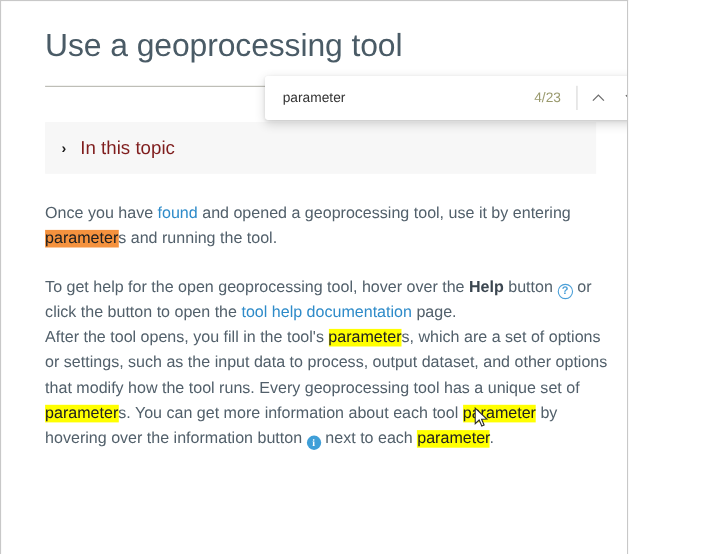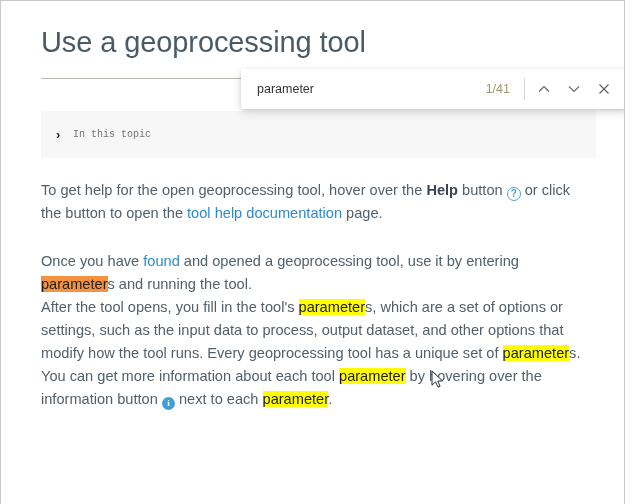--- a/index.html
+++ b/index.html
@@ -6,21 +6,21 @@
     margin: 0;
     padding: 0;
     background: #ffffff;
   }
   body {
     font-family: "Liberation Sans", "DejaVu Sans", sans-serif;
     -webkit-font-smoothing: antialiased;
   }
   .window {
     position: relative;
-    width: 625px;
+    width: 571px;
     height: 504px;
     background: #ffffff;
     border-left: 1px solid #c8c8c8;
     border-top: 1px solid #c8c8c8;
     border-right: 1px solid #c8c8c8;
     border-bottom: none;
     box-sizing: border-box;
     overflow: hidden;
   }
 
@@ -62,25 +62,24 @@
   .chev-right {
     display: inline-block;
     width: 12px;
     font-size: 13px;
     font-weight: bold;
     color: #1a1a1a;
     line-height: 1;
     margin-right: 5px;
   }
   .in-topic-link {
-    color: #737373;
-    font-size: 10px;
+    color: #7f1d1d;
+    font-size: 17px;
     line-height: 1;
     cursor: pointer;
-    font-family: Liberation Mono, monospace;
   }
 
   p.body {
     margin: 0;
     color: #52606b;
     font-size: 14.6px;
     line-height: 23px;
     max-width: 540px;
   }
   p.p1 { margin-top: 25px; }
@@ -215,39 +214,39 @@
 
     <h1 class="page-title">Use a geoprocessing tool</h1>
 
     <div class="title-rule"></div>
 
     <div class="in-topic-band">
       <span class="chev-right">›</span>
       <span class="in-topic-link">In this topic</span>
     </div>
 
+    <p class="body p1">
+      <span>Once you have </span><a class="lnk">found</a><span> and opened a geoprocessing tool, use it by entering </span><span class="hl-current">parameter</span><span>s and running the tool.</span>
+    </p>
+
     <p class="body p2">
       <span>To get help for the open geoprocessing tool, hover over the </span><span class="bold">Help</span><span> button </span><span class="icon-help">?</span><span> or click the button to open the </span><a class="lnk">tool help documentation</a><span> page.</span>
     </p>
 
-    <p class="body p1">
-      <span>Once you have </span><a class="lnk">found</a><span> and opened a geoprocessing tool, use it by entering </span><span class="hl-current">parameter</span><span>s and running the tool.</span>
-    </p>
-
 
     <p class="body p3">
       <span>After the tool opens, you fill in the tool's </span><span class="hl">parameter</span><span>s, which are a set of options or settings, such as the input data to process, output dataset, and other options that modify how the tool runs. Every geoprocessing tool has a unique set of </span><span class="hl">parameter</span><span>s. You can get more information about each tool </span><span class="hl">parameter</span><span> by hovering over the information button </span><span class="icon-info">i</span><span> next to each </span><span class="hl">parameter</span><span>.</span>
     </p>
 
   </div>
 
   <div class="findbar-shadow"></div>
   <div class="findbar">
     <input class="find-input" type="text" value="parameter" style="">
-    <span class="find-count">1/41</span>
+    <span class="find-count">4/23</span>
     <div class="find-sep"></div>
     <button class="find-btn">
       <svg width="16" height="16" viewBox="0 0 16 16">
         <path d="M3 10.5 L8 5.5 L13 10.5" fill="none" stroke="#6d6d6d" stroke-width="1.2"></path>
       </svg>
     </button>
     <button class="find-btn">
       <svg width="16" height="16" viewBox="0 0 16 16">
         <path d="M3 5.5 L8 10.5 L13 5.5" fill="none" stroke="#6d6d6d" stroke-width="1.2"></path>
       </svg>

